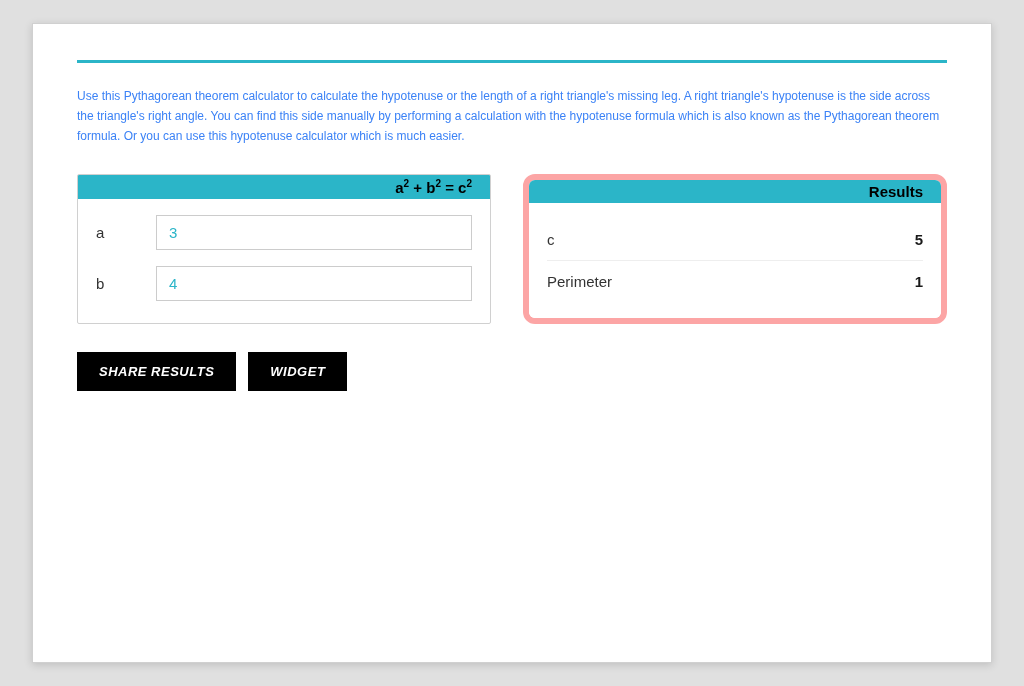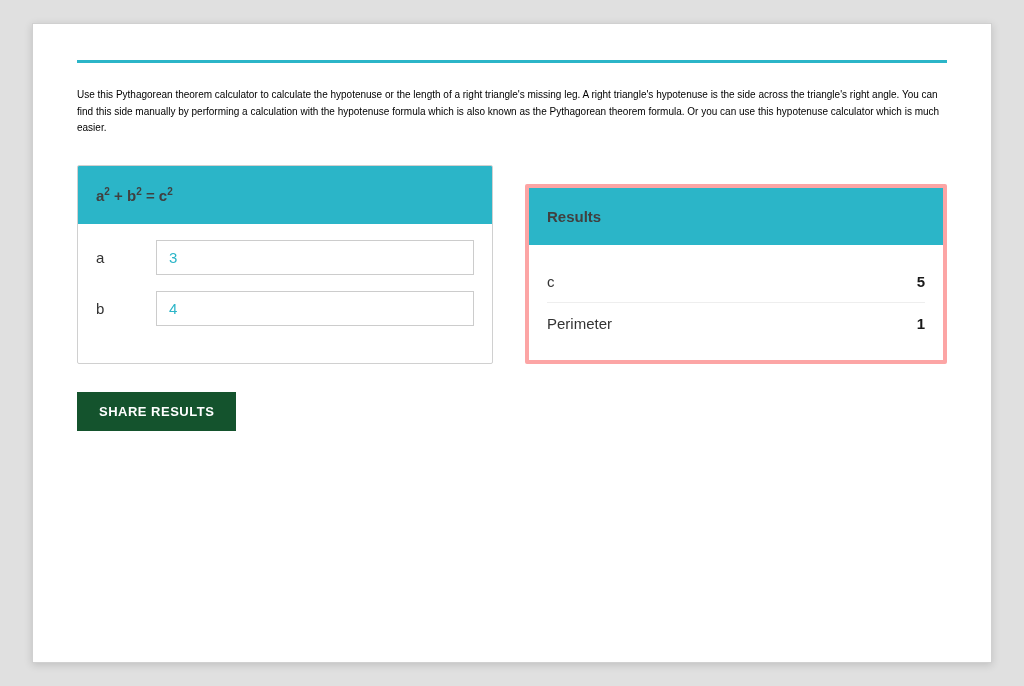--- a/index.html
+++ b/index.html
@@ -37,54 +37,54 @@
 
     .title-underline {
       height: 3px;
       background: #2bb5c8;
       width: 100%;
       margin-bottom: 24px;
     }
 
     .description {
       font-family: Arial, Helvetica, sans-serif;
-      font-size: 10px;
-      color: #000000;
+      font-size: 12px;
+      color: #3b82f6;
       line-height: 1.65;
       margin-bottom: 28px;
     }
 
     .calculator-row {
       display: flex;
       gap: 32px;
       margin-bottom: 28px;
     }
 
     .calc-box {
       flex: 1;
       border: 1px solid #d0d0d0;
       border-radius: 2px;
       overflow: hidden;
     }
 
     .results-box {
       flex: 1;
-      border: 4px solid #fca5a5;
-      border-radius: 2px;
+      border: 6px solid #fca5a5;
+      border-radius: 12px;
       overflow: hidden;
-      margin-top: 19px;
     }
 
     .box-header {
       background: #2bb5c8;
-      color: #404040;
+      color: #000000;
       font-family: Arial, Helvetica, sans-serif;
       font-size: 15px;
       font-weight: 600;
-      padding: 20px 18px;
+      padding: 3px 18px;
+      text-align: right;
     }
 
     .box-body {
       padding: 16px 18px;
       background: #ffffff;
     }
 
     .input-row {
       display: flex;
       align-items: center;
@@ -142,23 +142,24 @@
     }
 
     .btn {
       font-family: Arial, Helvetica, sans-serif;
       font-size: 13px;
       font-weight: 700;
       letter-spacing: 0.5px;
       padding: 12px 22px;
       border: none;
       cursor: pointer;
-      background: #14532d;
+      background: #000000;
       color: #ffffff;
       text-transform: uppercase;
+      font-style: italic;
     }
 
     sup {
       font-size: 10px;
     }
   </style>
 </head>
 <body>
 
 <div class="page-container">
@@ -196,15 +197,16 @@
           <span class="result-label">Perimeter</span>
           <span class="result-value">1</span>
         </div>
       </div>
     </div>
 
   </div>
 
   <div class="buttons-row">
     <button class="btn">SHARE RESULTS</button>
+    <button class="btn">WIDGET</button>
   </div>
 
 </div>
 
 </body></html>

